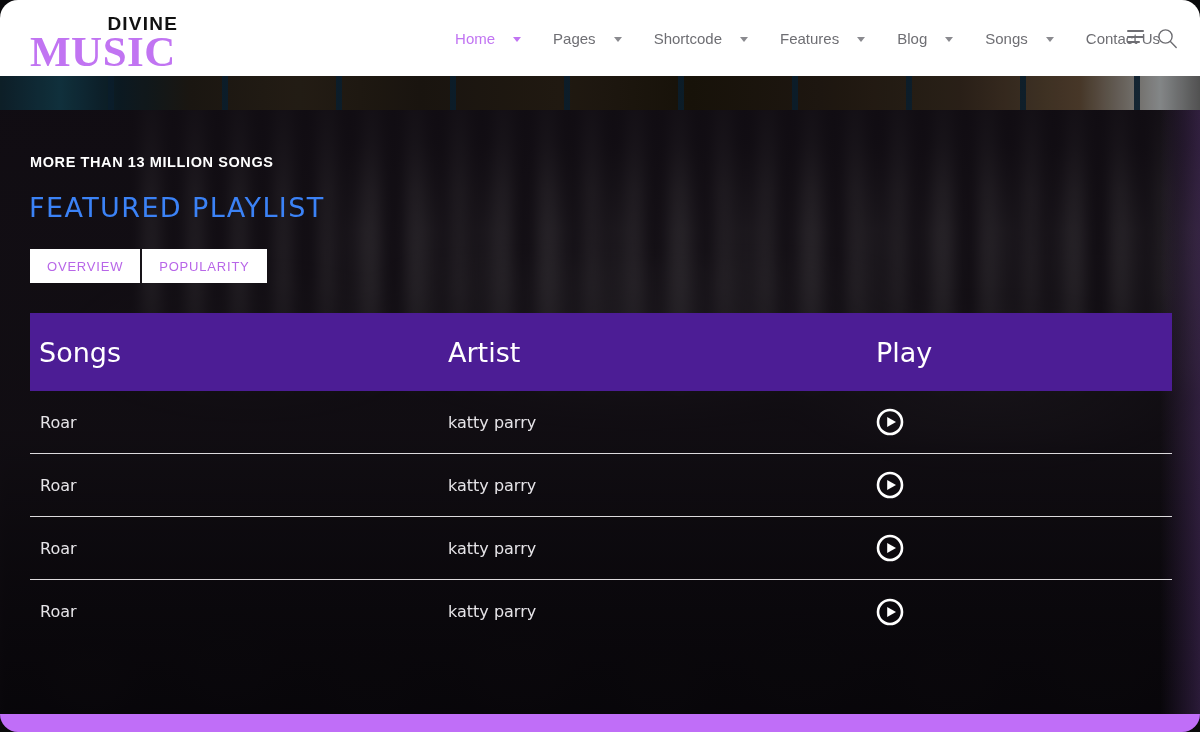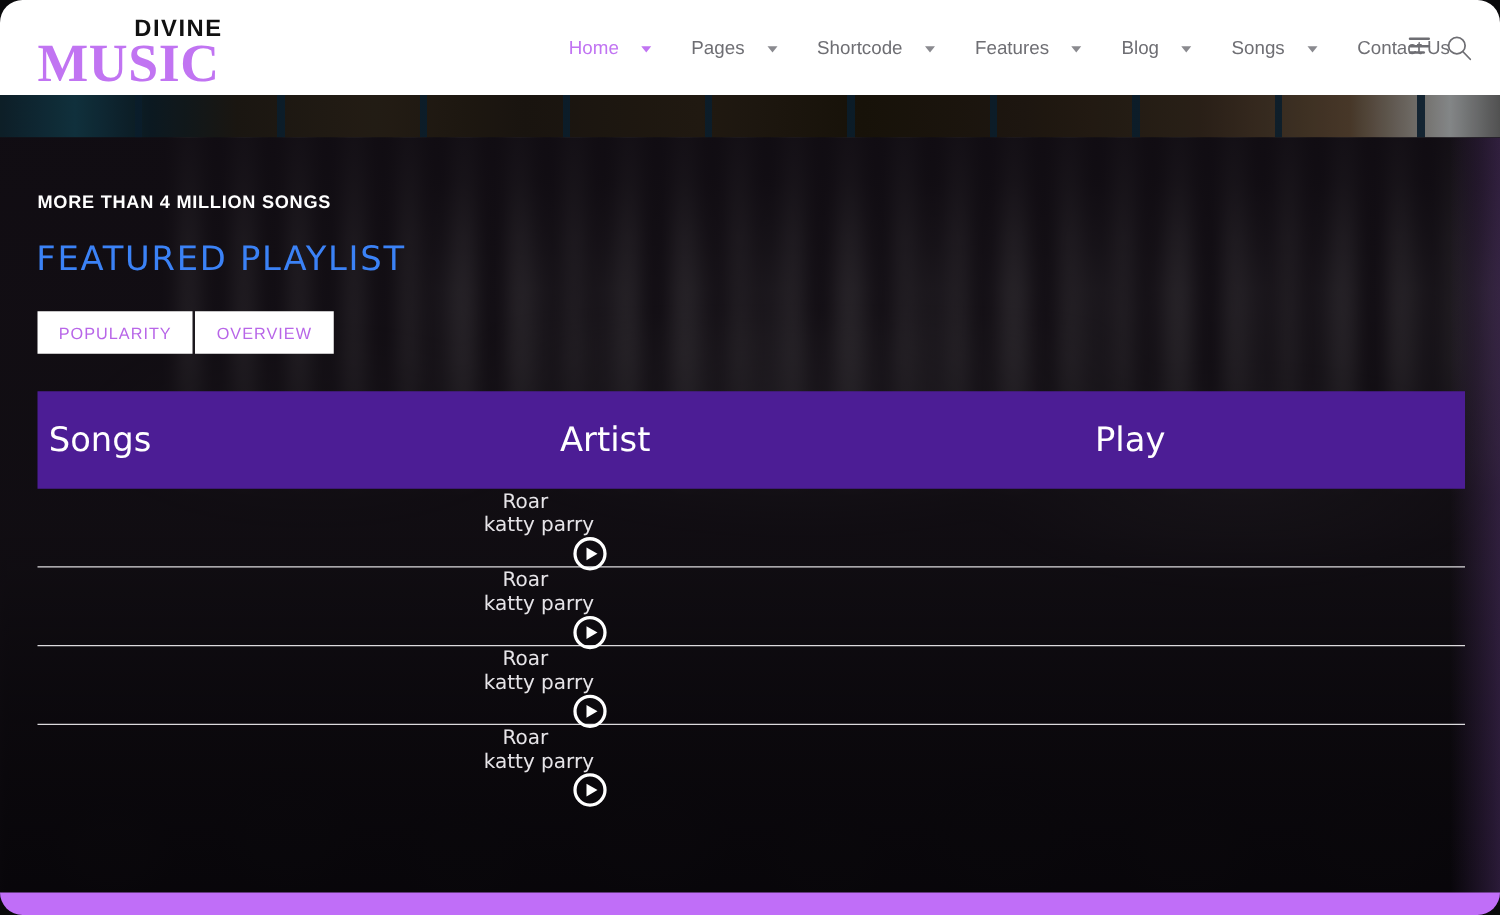--- a/index.html
+++ b/index.html
@@ -314,21 +314,20 @@
   }
   .col-song   { width: 418px; padding-left: 9px; }
   .col-artist { width: 428px; }
   .col-play   { width: 287px; }
 
   .trow {
     display: flex;
     align-items: center;
     height: 63px;
     border-bottom: 1px solid #dcdadd;
-    flex-direction: column;
   }
   .trow:last-child { border-bottom: none; }
   .td {
     color: #e6e4e8;
     font-size: 16px;
     font-family: "DejaVu Sans", sans-serif;
   }
   .td.song   { width: 418px; padding-left: 10px; }
   .td.artist { width: 428px; }
   .td.play   { width: 287px; }
@@ -414,26 +413,26 @@
     <div class="search-btn">
       <svg width="22" height="22" viewBox="0 0 22 22" fill="none">
         <circle cx="9.5" cy="9.5" r="6.6" stroke="#6e6e73" stroke-width="1.4"></circle>
         <line x1="14.4" y1="14.4" x2="20.2" y2="20.4" stroke="#6e6e73" stroke-width="1.4" stroke-linecap="round"></line>
       </svg>
     </div>
   </div>
 
   <div class="content">
 
-    <div class="eyebrow">MORE THAN 4 MILLION SONGS</div>
+    <div class="eyebrow">MORE THAN 13 MILLION SONGS</div>
     <div class="title">FEATURED PLAYLIST</div>
 
     <div class="tabs">
+      <div class="tab">OVERVIEW</div>
       <div class="tab">POPULARITY</div>
-      <div class="tab">OVERVIEW</div>
     </div>
 
     <div class="table">
 
       <div class="thead">
         <div class="th col-song">Songs</div>
         <div class="th col-artist">Artist</div>
         <div class="th col-play">Play</div>
       </div>
 

